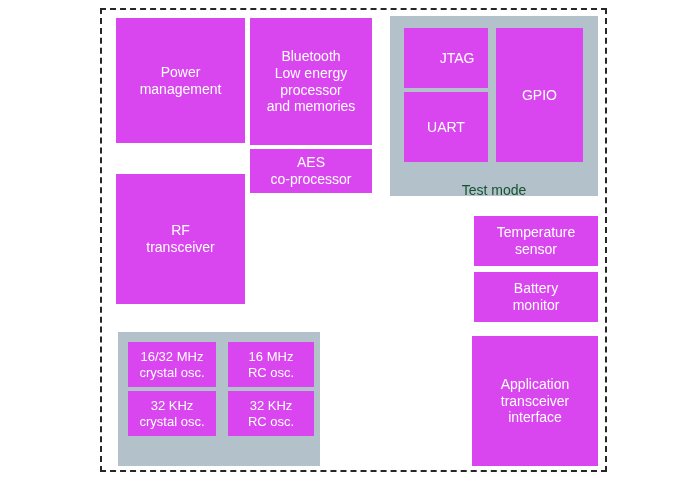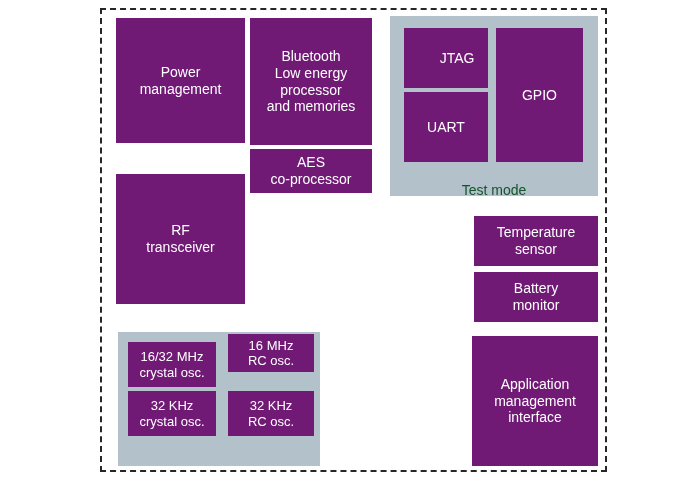--- a/index.html
+++ b/index.html
@@ -21,21 +21,21 @@
     position: absolute;
     left: 100px;
     top: 8px;
     width: 507px;
     height: 464px;
     border: 2px dashed #262626;
     box-sizing: border-box;
   }
   .block {
     position: absolute;
-    background: #701a75;
+    background: #d946ef;
     color: #ffffff;
     display: flex;
     align-items: center;
     justify-content: center;
     text-align: center;
     line-height: 1.18;
     font-size: 14px;
     box-sizing: border-box;
     padding: 2px;
   }
@@ -70,21 +70,21 @@
   #lbl-testmode     { top: 166px; }
 
   
   #blk-temp         { left: 474px; top: 216px; width: 124px; height: 50px; text-align: center;  }
   #blk-battery      { left: 474px; top: 272px; width: 124px; height: 50px;  }
   #blk-appctrl      { left: 472px; top: 336px; width: 126px; height: 130px; }
 
   
   #grp-clock        { left: 118px; top: 332px; width: 202px; height: 134px; }
   #blk-xtal1632     { left: 128px; top: 342px; width: 88px;  height: 45px;  }
-  #blk-rc16         { left: 228px; top: 334px; width: 86px;  height: 38px;  }
+  #blk-rc16         { left: 228px; top: 342px; width: 86px;  height: 45px;  }
   #blk-xtal32k      { left: 128px; top: 391px; width: 88px;  height: 45px;  }
   #blk-rc32k        { left: 228px; top: 391px; width: 86px;  height: 45px;  }
 
   .small { font-size: 13px; }
 </style>
 </head>
 <body>
 
 <div id="canvas">
 
@@ -130,21 +130,21 @@
 sensor</span>
   </div>
 
   <div class="block" id="blk-battery">
     <span class="lines">Battery
 monitor</span>
   </div>
 
   <div class="block" id="blk-appctrl">
     <span class="lines">Application
-management
+transceiver
 interface</span>
   </div>
 
   <div class="group-panel" id="grp-clock">
     
   </div>
   <div class="block small" id="blk-xtal1632">
     <span class="lines">16/32 MHz
 crystal osc.</span>
   </div>

